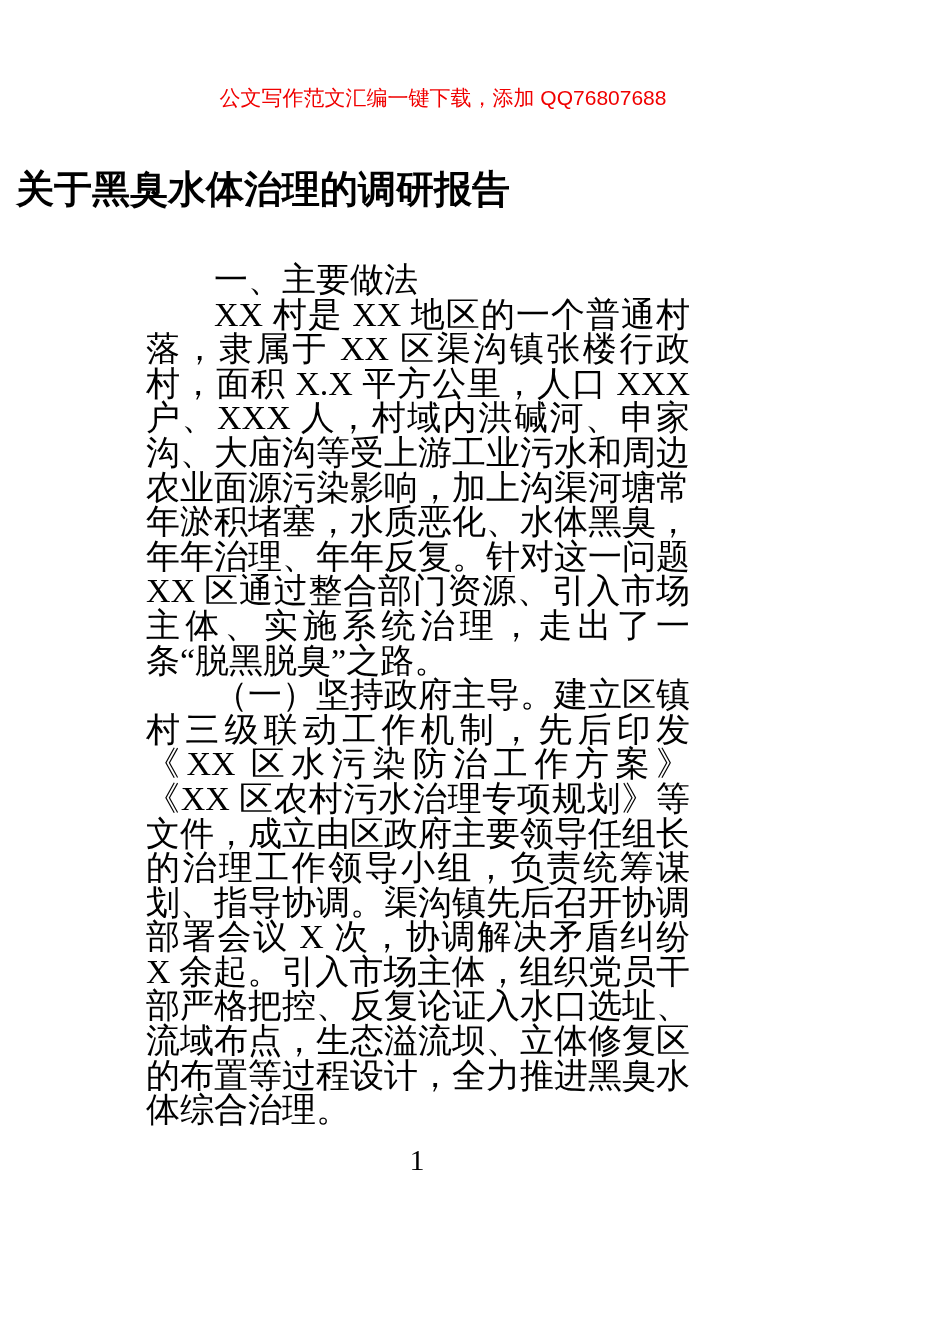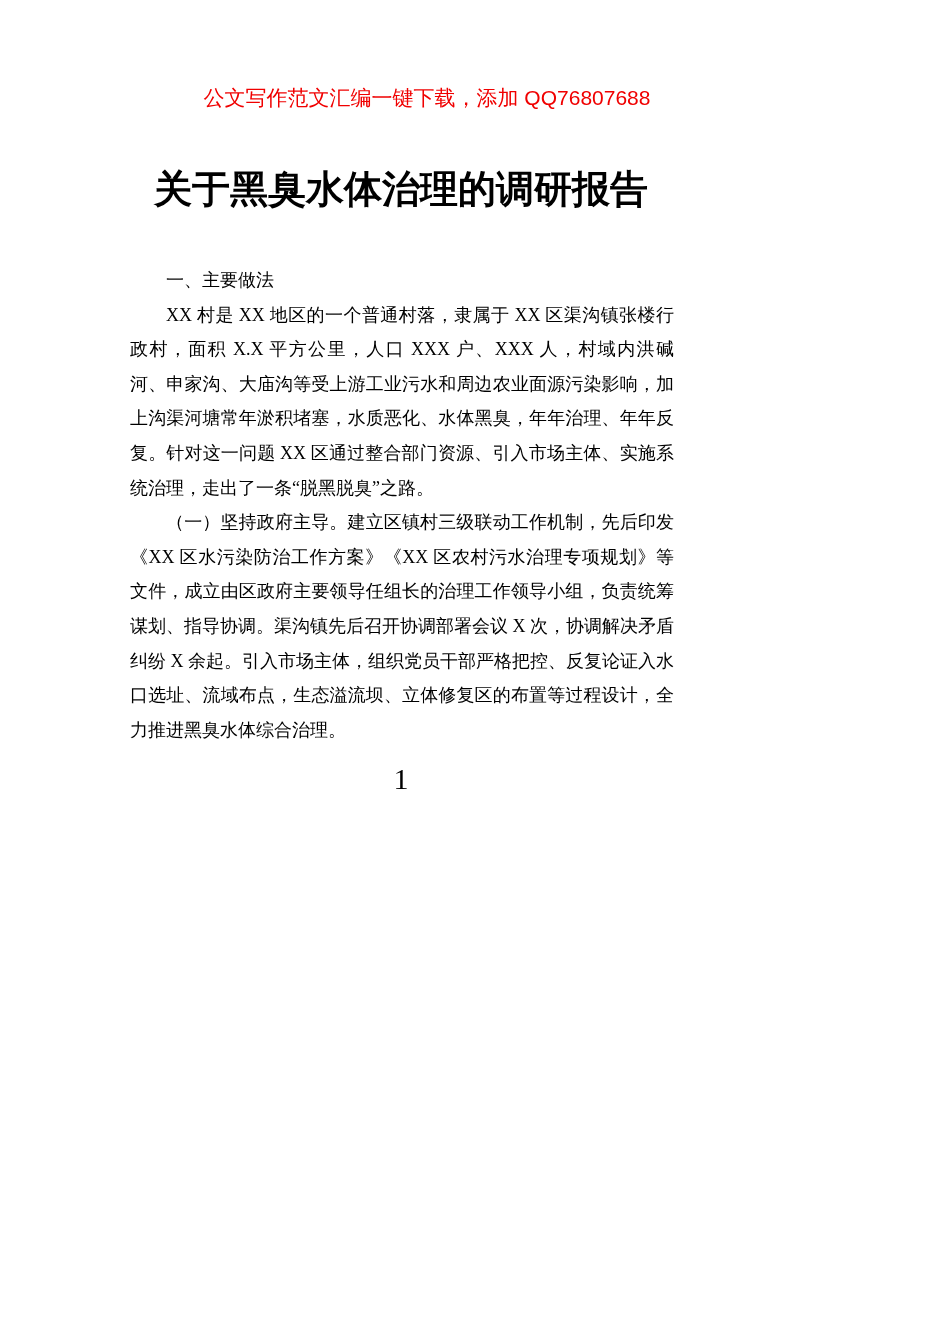--- a/index.html
+++ b/index.html
@@ -3,41 +3,41 @@
 <meta charset="utf-8">
 <style>
   html,body{margin:0;padding:0;background:#ffffff;}
   .page{
     width:802px;height:1344px;
     background:#ffffff;
     overflow:hidden;
     position:relative;
     color:#000000;
     font-family:"Liberation Serif","DejaVu Serif",serif;
+    padding-left:16px;
   }
   .banner{
     margin:84px 0 0 52px;
     text-align:center;
     font-size:21px;
     line-height:28px;
     font-family:"Liberation Sans","DejaVu Sans",sans-serif;
     color:#f00000;
   }
   .title{
     margin:51px 0 0 0;
-    text-align:center;
     font-size:38px;
     line-height:52px;
     font-weight:bold;
     font-family:"Liberation Sans","DejaVu Sans",sans-serif;
     color:#000000;
   }
   .content{
     margin:48px 128px 0 130px;
-    font-size:18px;
+    font-size:34px;
     line-height:34.6px;
     text-align:justify;
     text-justify:inter-ideograph;
   }
   .content p{
     margin:0;
     padding:0;
     text-indent:2em;
   }
   .page-number{

